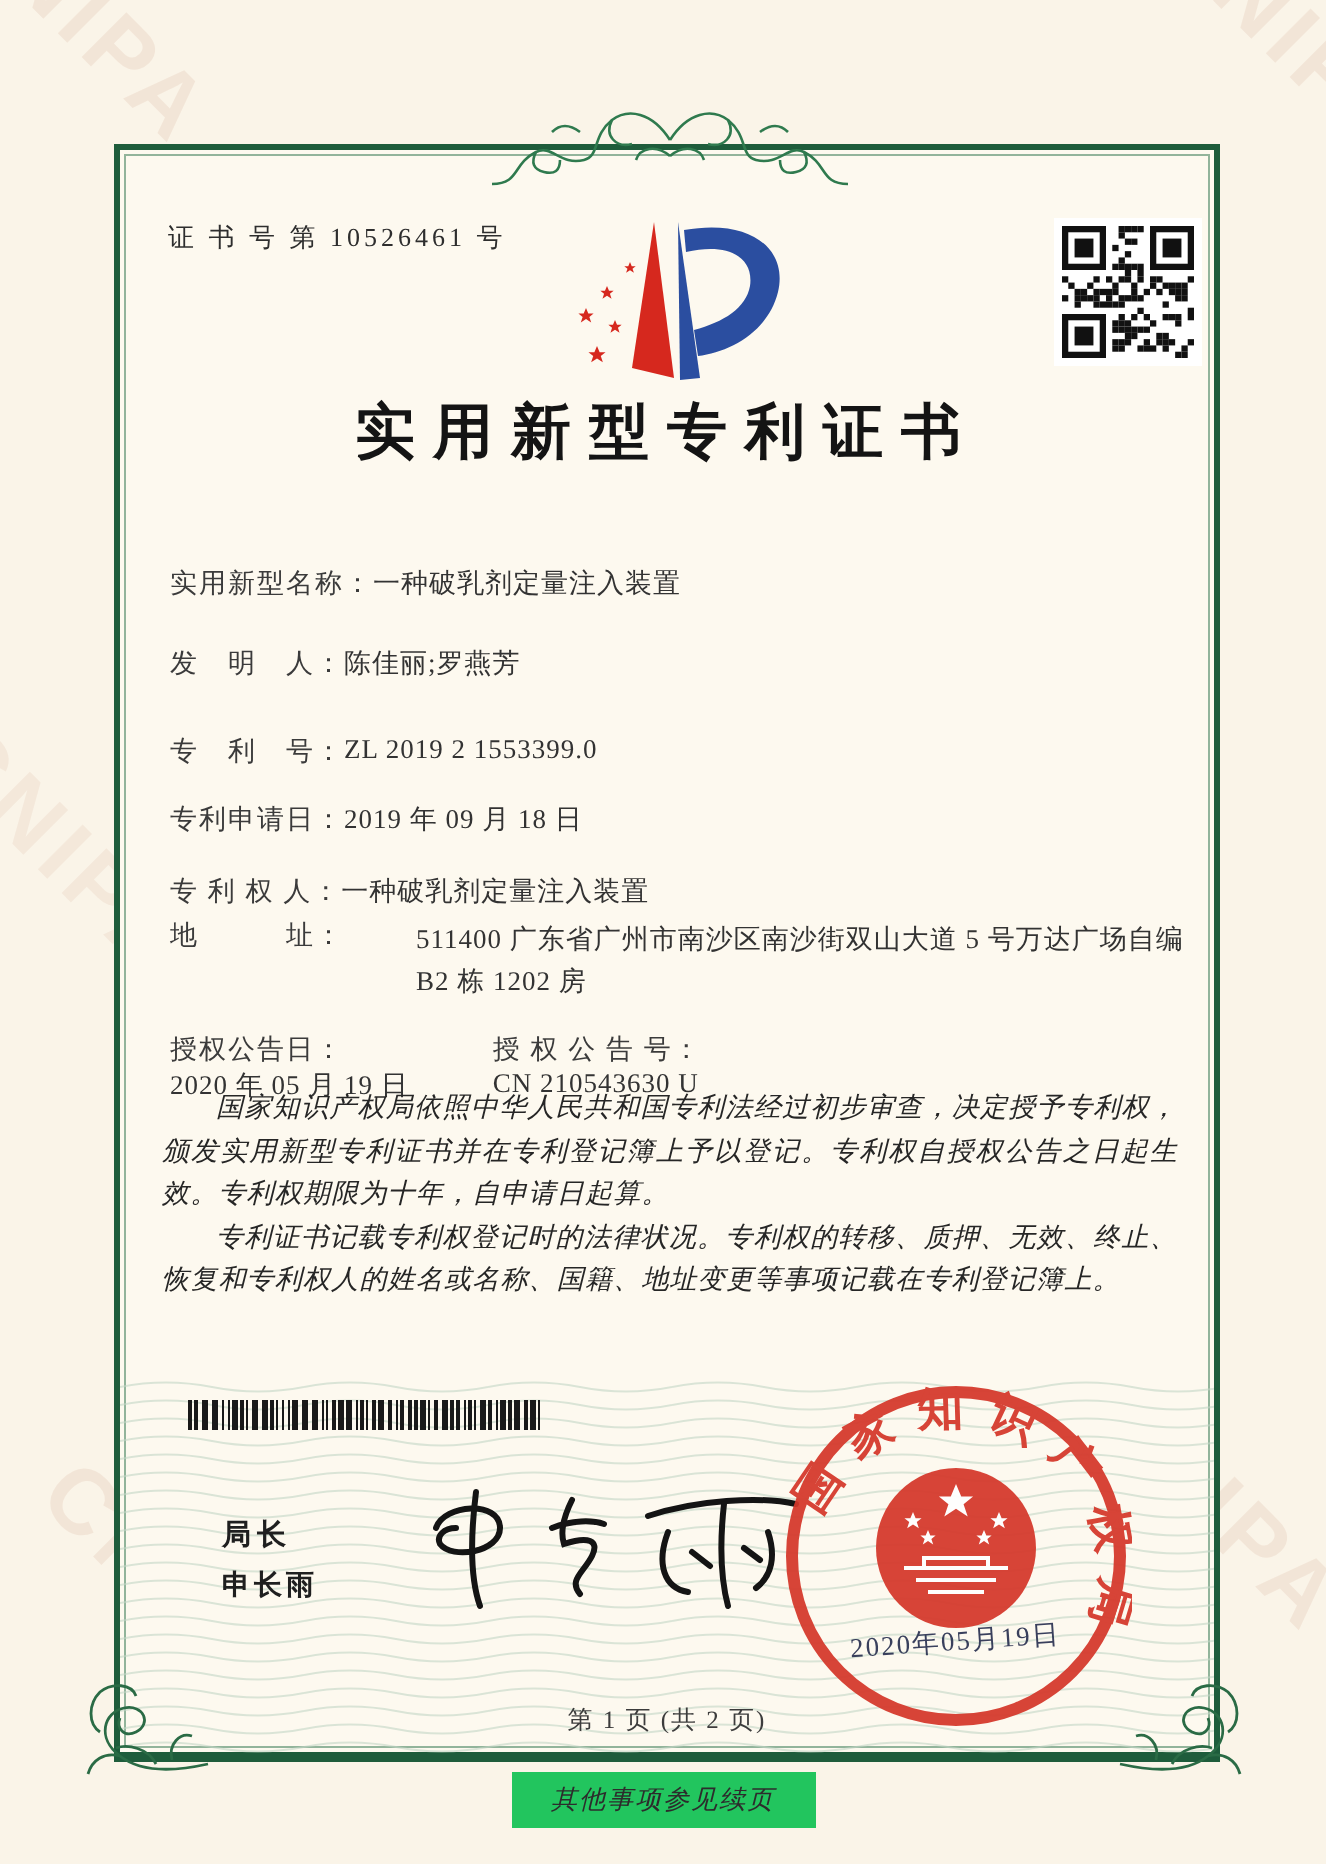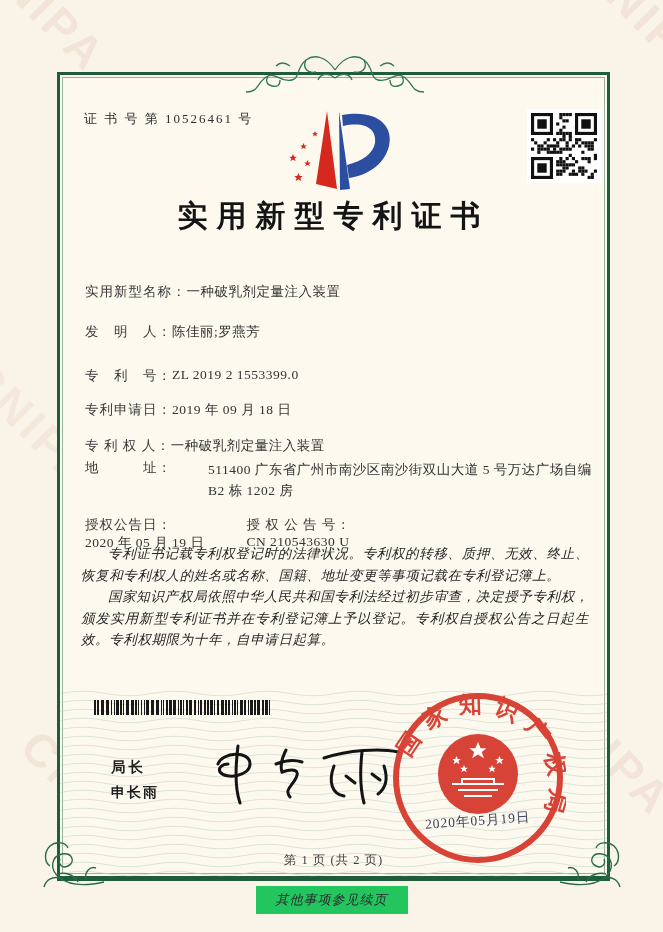--- a/index.html
+++ b/index.html
@@ -308,22 +308,22 @@
       <span class="flabel">授权公告日：</span>
       <span class="fvalue">2020 年 05 月 19 日</span>
     </span>
     <span class="grant-pair">
       <span class="flabel">授 权 公 告 号：</span>
       <span class="fvalue">CN 210543630 U</span>
     </span>
   </div>
 
   <div class="paragraphs">
+    <p>国家知识产权局依照中华人民共和国专利法经过初步审查，决定授予专利权，颁发实用新型专利证书并在专利登记簿上予以登记。专利权自授权公告之日起生效。专利权期限为十年，自申请日起算。</p>
     <p>专利证书记载专利权登记时的法律状况。专利权的转移、质押、无效、终止、恢复和专利权人的姓名或名称、国籍、地址变更等事项记载在专利登记簿上。</p>
-    <p>国家知识产权局依照中华人民共和国专利法经过初步审查，决定授予专利权，颁发实用新型专利证书并在专利登记簿上予以登记。专利权自授权公告之日起生效。专利权期限为十年，自申请日起算。</p>
   </div>
 
   <svg class="barcode" width="180" height="15">
     <g id="barcode-bars">
         <rect x="0" y="0" width="2" height="15"></rect>
         <rect x="3" y="0" width="2" height="15"></rect>
         <rect x="7" y="0" width="3" height="15"></rect>
         <rect x="12" y="0" width="3" height="15"></rect>
         <rect x="17" y="0" width="1" height="15"></rect>
         <rect x="20" y="0" width="1" height="15"></rect>

